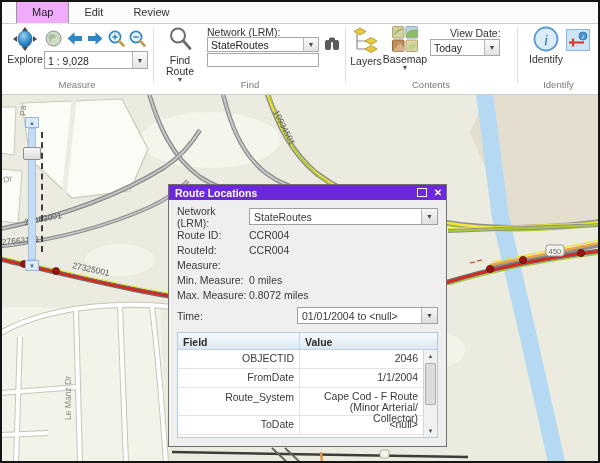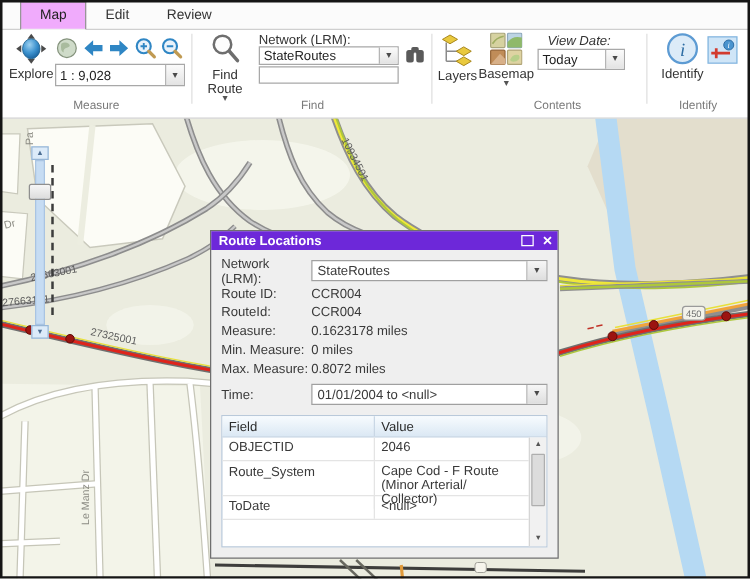--- a/index.html
+++ b/index.html
@@ -56,24 +56,24 @@
   .frow .fv{flex:1;white-space:nowrap;}
   .dcombo{flex:1;height:17px;background:#fff;border:1px solid #a0a0a0;display:flex;align-items:stretch;box-sizing:border-box;}
   .dcombo .txt{flex:1;display:flex;align-items:center;padding-left:4px;white-space:nowrap;overflow:hidden;}
   .dcombo .arrow-btn{width:15px;border-left:1px solid #b5b5b5;background:linear-gradient(#f6f6f6,#dedede);
                      display:flex;align-items:center;justify-content:center;font-size:7px;color:#4a4a4a;}
   .crow{display:flex;align-items:center;height:17px;}
   .crow .fl{width:72px;flex:none;}
 
   .rl-table{position:relative;margin-top:8px;border:1px solid #b9c9da;background:#fff;height:104px;box-sizing:content-box;}
   .rl-head{display:grid;grid-template-columns:122px 1fr;height:16px;
-           background:linear-gradient(#f7fbfe,#dbe8f4);border-bottom:1px solid #c2d2e2;font-weight:normal;color:#2b2b2b;}
+           background:linear-gradient(#f7fbfe,#dbe8f4);border-bottom:1px solid #c2d2e2;font-weight:bold;color:#2b2b2b;}
   .rl-head div{padding:1px 5px 0 5px;border-right:1px solid #c9d7e5;display:flex;align-items:center;}
   .rl-head div:last-child{border-right:none;}
-  .rl-rows{position:absolute;top:17px;left:0;right:14px;bottom:0;}
+  .rl-rows{position:absolute;top:17px;left:0;right:14px;bottom:0;text-align:right;}
   .rl-row{display:grid;grid-template-columns:122px 1fr;border-bottom:1px solid #e4e4e4;color:#3a3a3a;}
   .rl-row div{padding:2px 5px;border-right:1px solid #e4e4e4;}
   .rl-row div:last-child{border-right:none;}
   .rl-row.tall div{padding-top:3px;}
   .vscroll{position:absolute;top:17px;right:0;bottom:0;width:14px;background:#f1f1f1;border-left:1px solid #d5d5d5;box-sizing:border-box;}
   .vs-up,.vs-down{position:absolute;left:0;right:0;height:11px;display:flex;align-items:center;justify-content:center;
                   font-size:6px;color:#555;}
   .vs-up{top:0;} .vs-down{bottom:1px;}
   .vs-thumb{position:absolute;left:1px;right:1px;top:13px;height:40px;background:#dcdcdc;border:1px solid #aeaeae;border-radius:1px;}
 </style>
@@ -176,26 +176,26 @@
         <rect x="14" y="0.5" width="11.5" height="11.5" rx="1" fill="#bcd4e4" stroke="#8fa9bd"></rect>
         <path d="M14 8 q4 -6 11.5 -4 v8 h-11.5z" fill="#8fb96a"></path>
         <rect x="0.5" y="14" width="11.5" height="11.5" rx="1" fill="#c08c58" stroke="#97683c"></rect>
         <path d="M0.5 25.5 L8 17 L12 21 v4.5z" fill="#d8b088"></path>
         <rect x="14" y="14" width="11.5" height="11.5" rx="1" fill="#ded3a2" stroke="#b0a477"></rect>
         <path d="M16 22 q2 -5 7 -4 q2 3 -2 5 q-4 1 -5 -1z" fill="#b8cf8a"></path>
       </svg>
       <div class="cap">Basemap</div>
       <div class="drop-caret">▼</div>
     </div>
-    <div class="rlabel" style="left:438px;top:3px;font-style:italic;">View Date:</div>
+    <div class="rlabel" style="left:450px;top:3px;">View Date:</div>
     <div class="combo" style="left:430px;top:15px;width:70px;height:17px;">
       <div class="txt">Today</div>
       <div class="arrow-btn">▼</div>
     </div>
-    <div class="group-label" style="left:360px;width:172px;">Contents</div>
+    <div class="group-label" style="left:345px;width:172px;">Contents</div>
     <div class="rsep" style="left:517px;"></div>
 
     <div class="rbtn" style="left:526px;top:2px;width:40px;">
       <svg width="26" height="26" viewBox="0 0 26 26">
         <circle cx="13" cy="13" r="11.5" fill="#dcebf8" stroke="#5d9bd3" stroke-width="1.8"></circle>
         <text x="13" y="18.5" text-anchor="middle" font-size="15" font-family="Liberation Serif, serif" font-style="italic" fill="#2e6da4">i</text>
       </svg>
       <div class="cap">Identify</div>
     </div>
     <div class="tool-selected" style="left:566px;top:5px;width:24px;height:22px;">
@@ -350,47 +350,50 @@
       <div class="frow">
           <span class="fl">Route ID:</span>
           <span class="fv">CCR004</span>
         </div>
       <div class="frow">
           <span class="fl">RouteId:</span>
           <span class="fv">CCR004</span>
         </div>
       <div class="frow">
           <span class="fl">Measure:</span>
-          <span class="fv">0.1623178 miles</span>
         </div>
       <div class="frow">
           <span class="fl">Min. Measure:</span>
           <span class="fv">0 miles</span>
         </div>
       <div class="frow">
           <span class="fl">Max. Measure:</span>
           <span class="fv">0.8072 miles</span>
         </div>
-      <div class="crow" style="margin-top:3px;">
+      <div class="crow" style="margin-top:3px;gap:48px;">
         <span class="fl">Time:</span>
         <div class="dcombo">
           <div class="txt">01/01/2004 to &lt;null&gt;</div>
           <div class="arrow-btn">▼</div>
         </div>
       </div>
 
       <div class="rl-table">
         <div class="rl-head">
           <div>Field</div>
           <div>Value</div>
         </div>
         <div class="rl-rows">
           <div class="rl-row" style="height:18px;">
             <div>OBJECTID</div>
             <div>2046</div>
+          </div>
+          <div class="rl-row" style="height:18px;">
+            <div>FromDate</div>
+            <div>1/1/2004</div>
           </div>
           <div class="rl-row tall" style="height:27px;">
             <div>Route_System</div>
             <div style="line-height:11px;">Cape Cod - F Route (Minor Arterial/ Collector)</div>
           </div>
           <div class="rl-row" style="height:18px;">
             <div>ToDate</div>
             <div>&lt;null&gt;</div>
           </div>
         </div>

